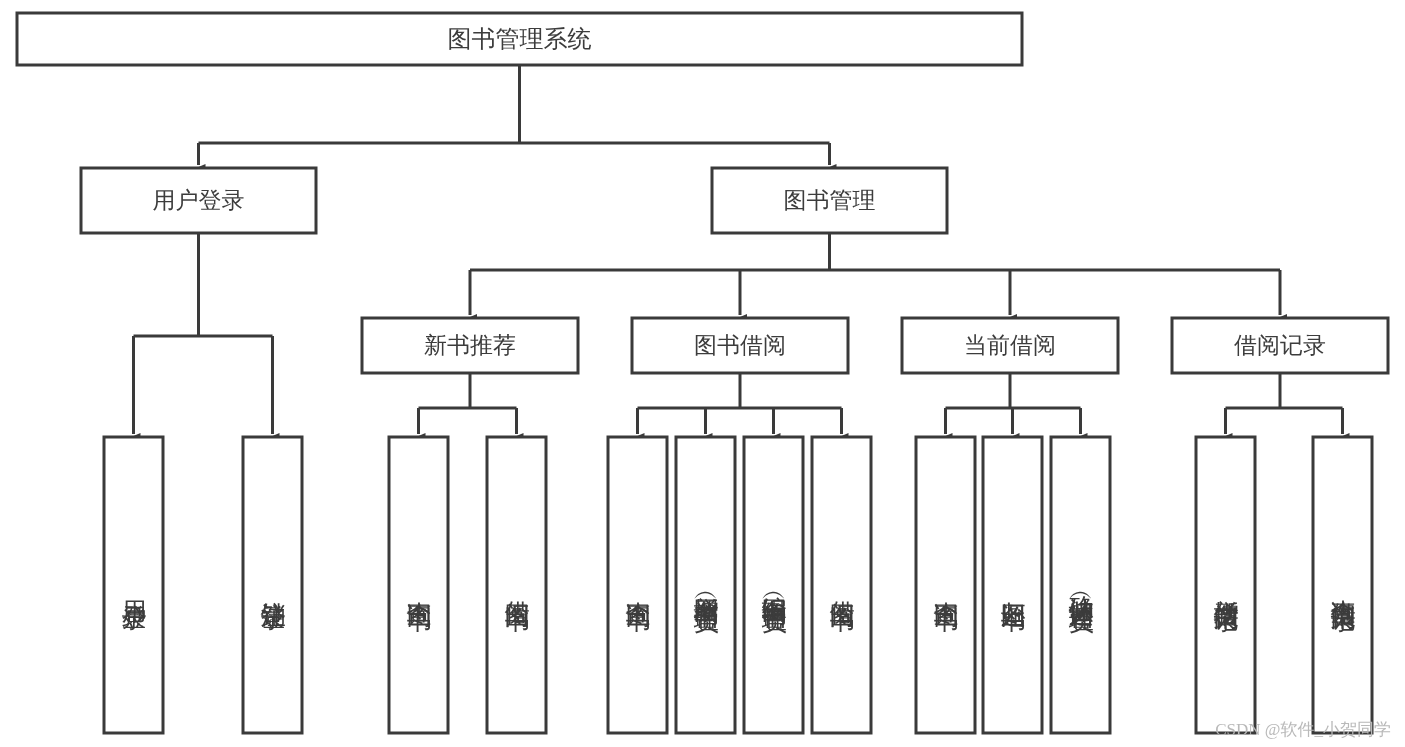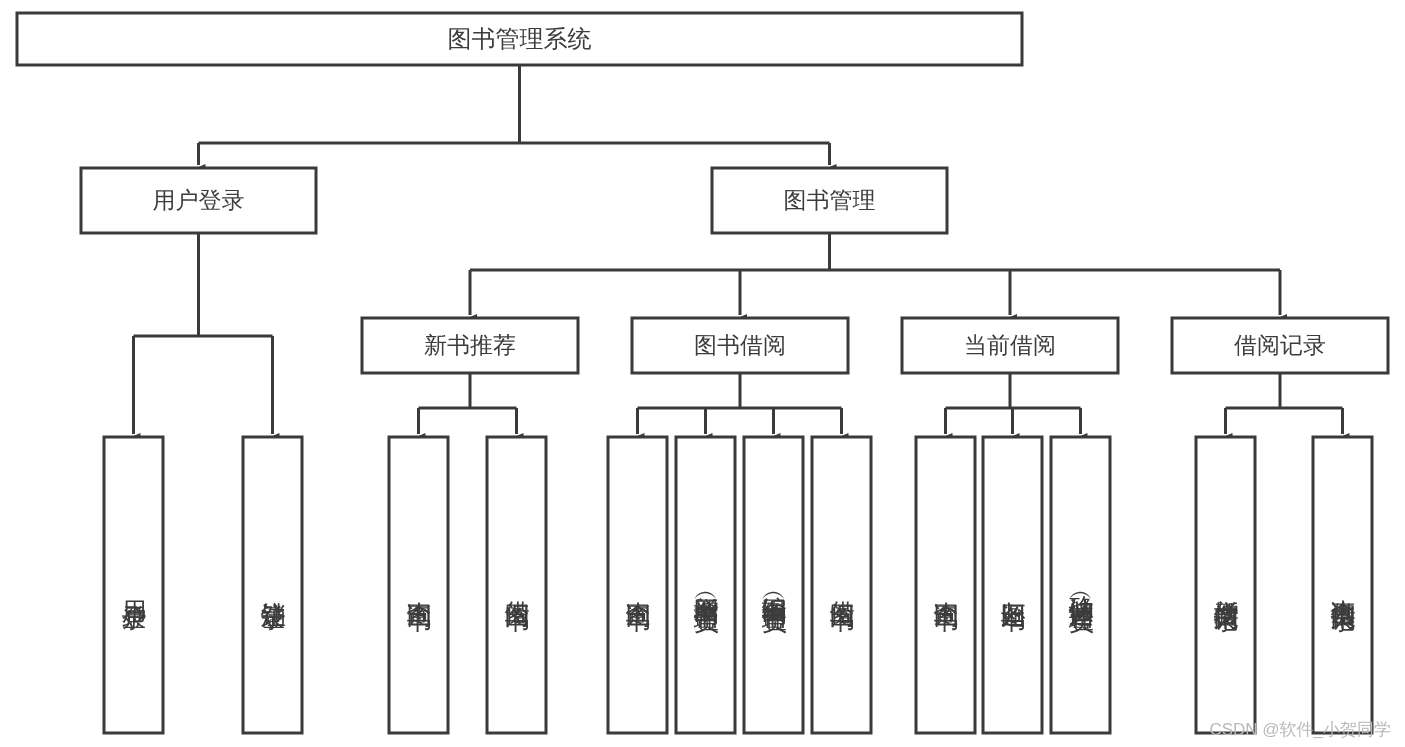--- a/index.html
+++ b/index.html
@@ -26,21 +26,21 @@
     display:flex;align-items:center;justify-content:center;
     writing-mode:vertical-rl;text-orientation:upright;
     font-size:25px;line-height:1.06;color:#3c3c3c;
     letter-spacing:2px;
     font-family:"DejaVu Sans","Liberation Sans",sans-serif;
     white-space:nowrap;pointer-events:none;
   }
   #watermark{
     position:absolute;right:14px;bottom:6px;
     font-size:17px;color:#b9b9b9;
-    font-family:Liberation Sans, sans-serif;
+    font-family:Liberation Serif, serif;
     white-space:nowrap;
   }
 </style>
 </head>
 <body>
 
 <div id="diagram-root">
   <svg id="diagram-svg" width="1405" height="747" viewBox="0 0 1405 747">
     <defs>
       <marker id="arrow" markerWidth="12" markerHeight="14" refX="1" refY="7" orient="auto" markerUnits="userSpaceOnUse">

